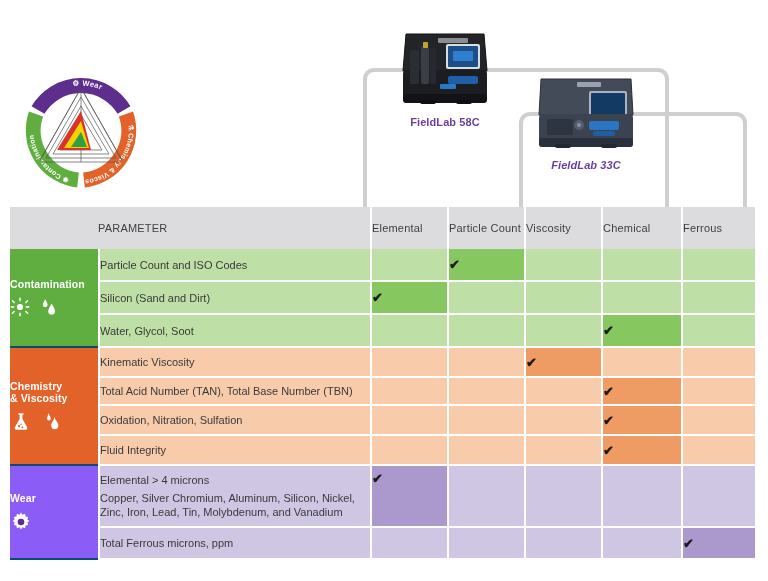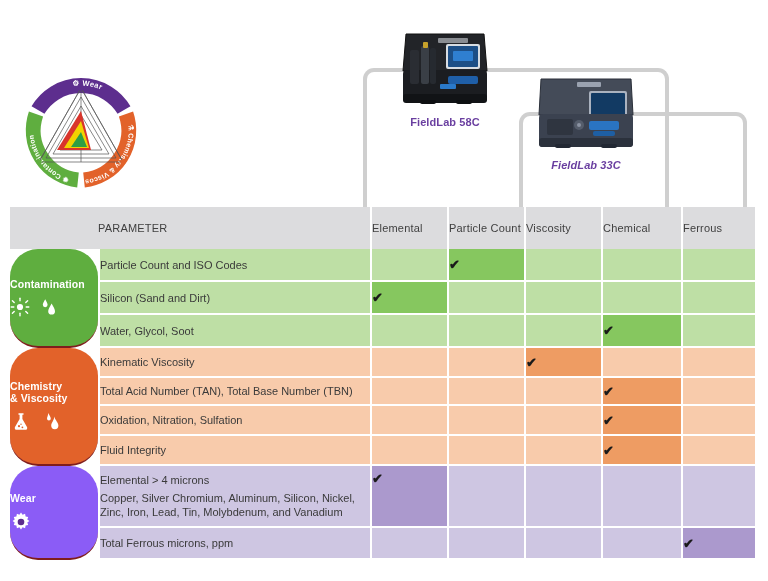--- a/index.html
+++ b/index.html
@@ -90,22 +90,21 @@
   .hdr.param { padding-left: 10px; text-align: left; }
   .hdr.col   { padding-left: 8px;  text-align: left; border-left: 2px solid #ffffff; }
   .hdr.blank { background: #dcdcde; }
 
   
   .cat {
     width: 88px;
     color: #ffffff;
     vertical-align: top;
     padding: 7px 0 0 8px;
-    border-bottom: 2px solid #7f1d1d;
-    border-radius: 28px;
+    border-bottom: 2px solid #0c4a6e;
   }
   .cat-title {
     font-size: 10.5px;
     font-weight: bold;
     line-height: 12px;
     letter-spacing: .1px;
   }
   .cat-icons {
     margin-top: 7px;
     display: flex;

